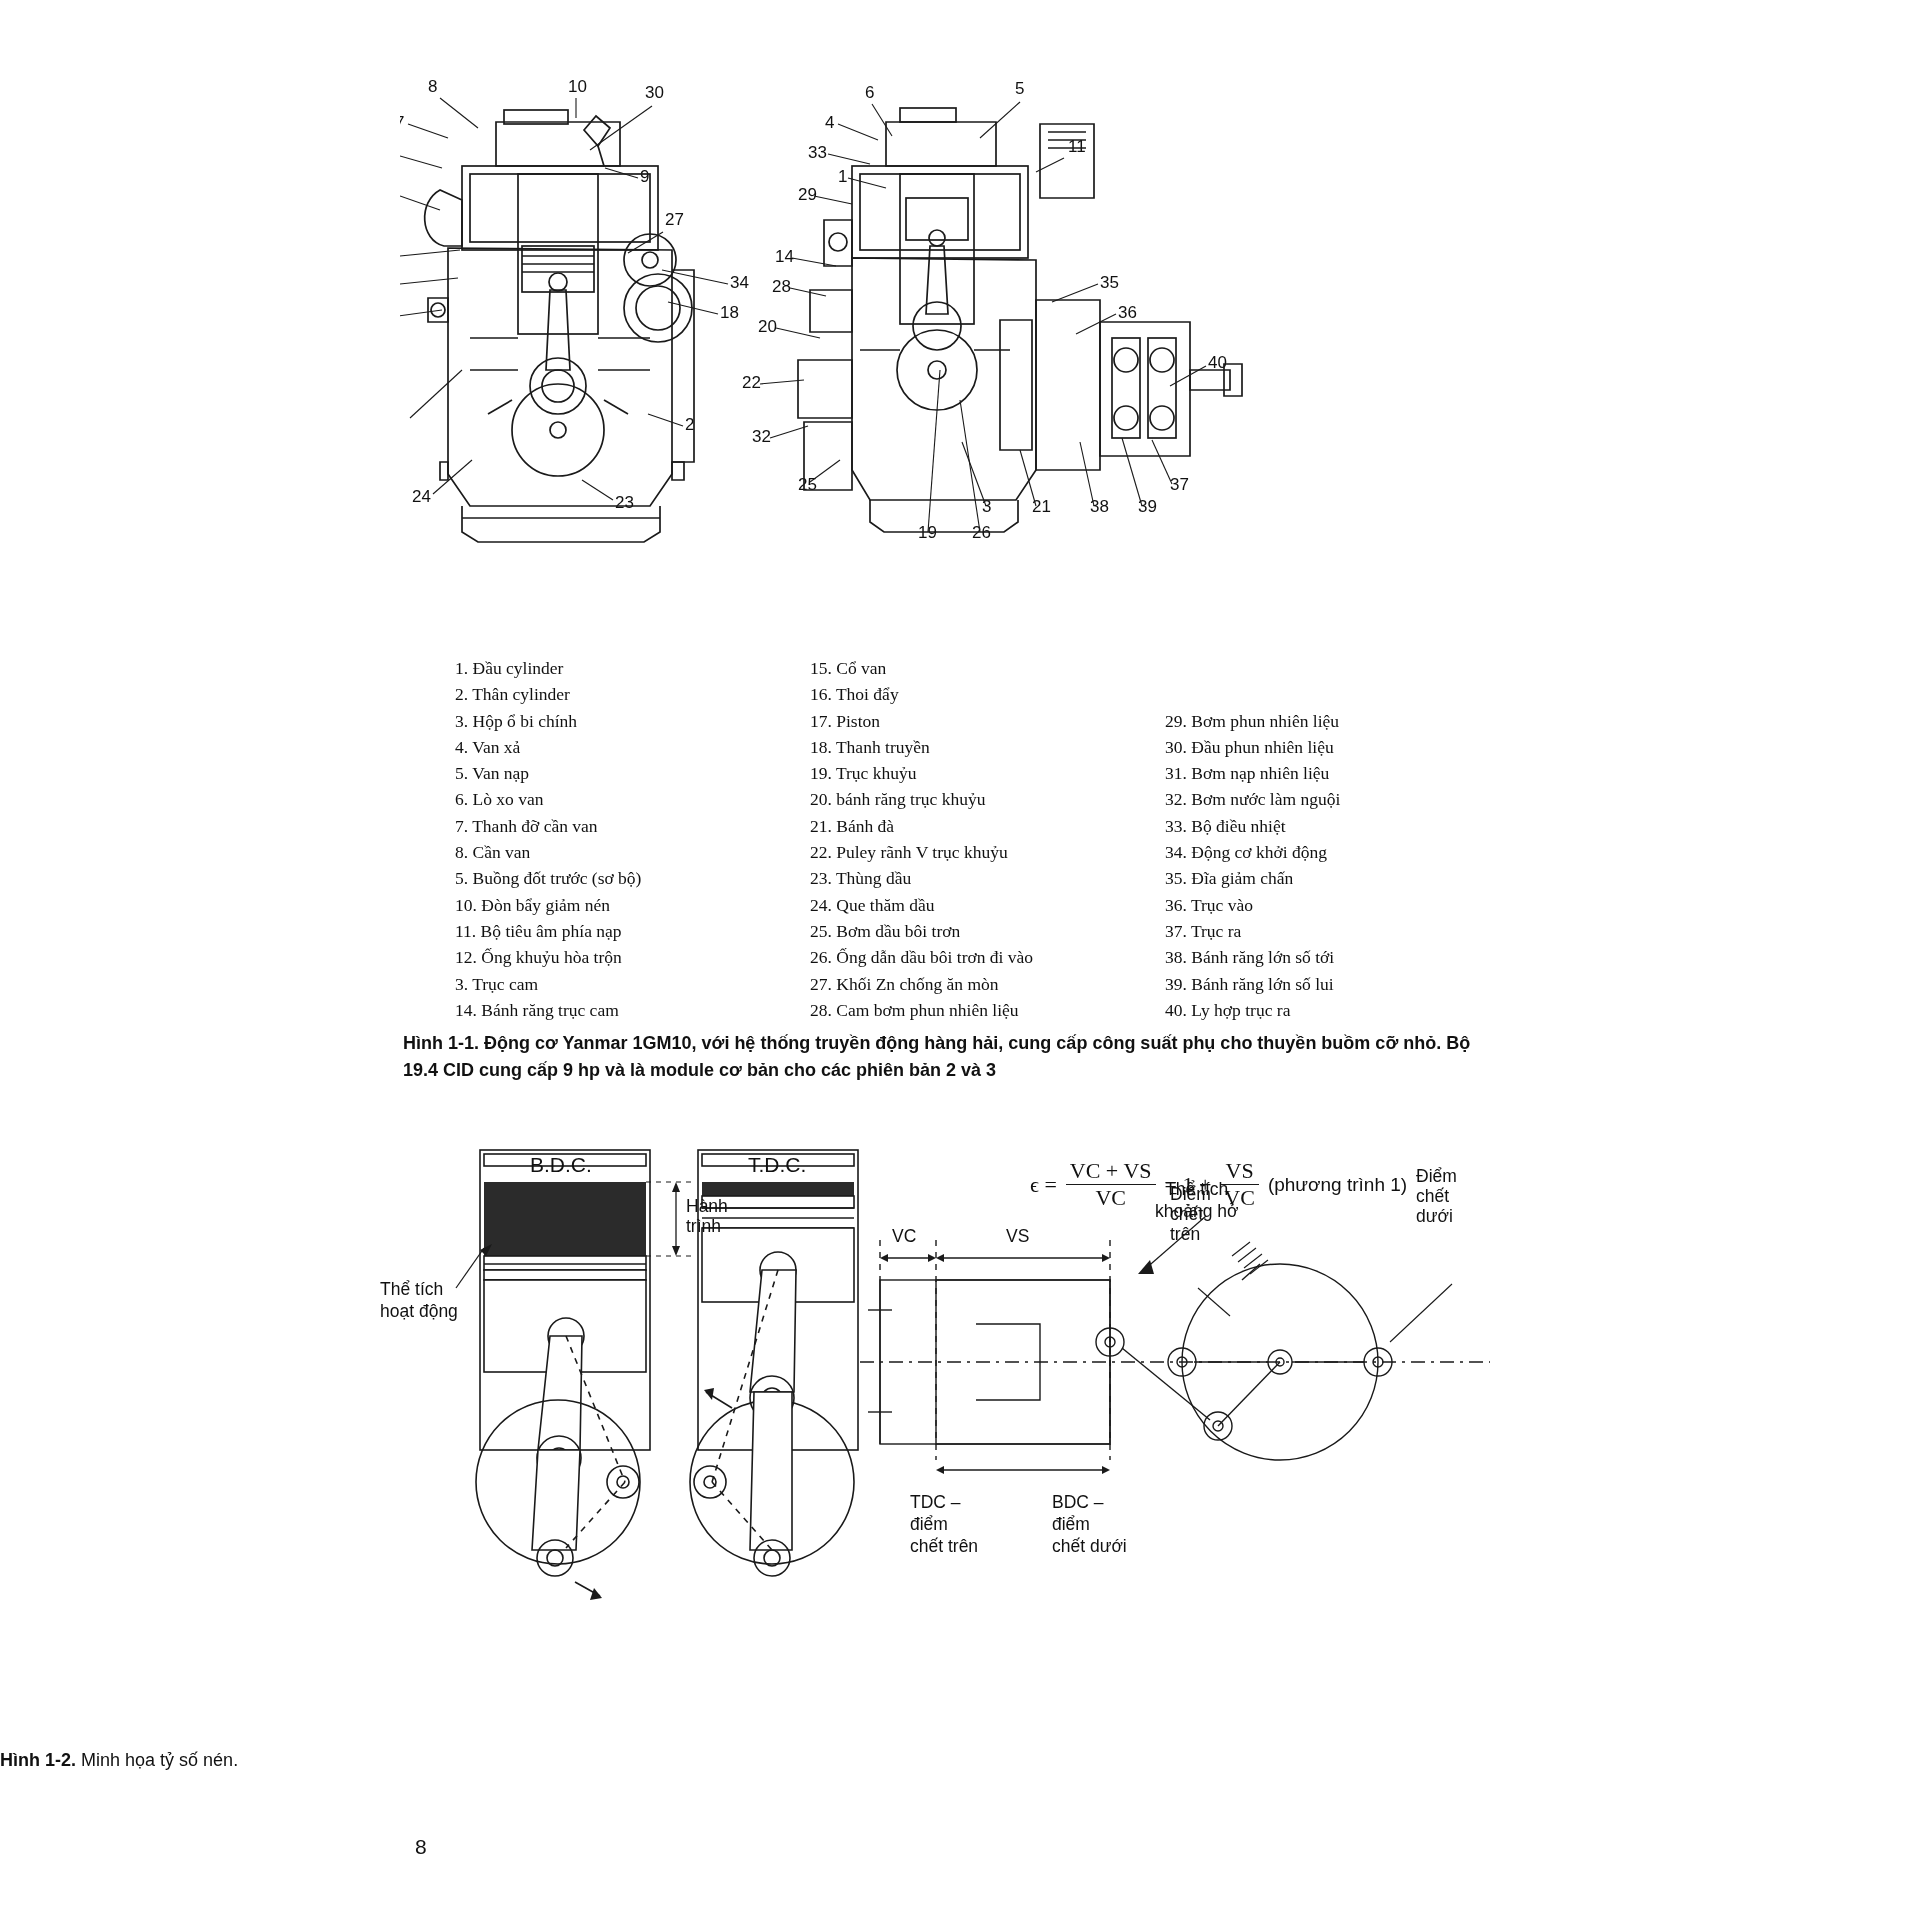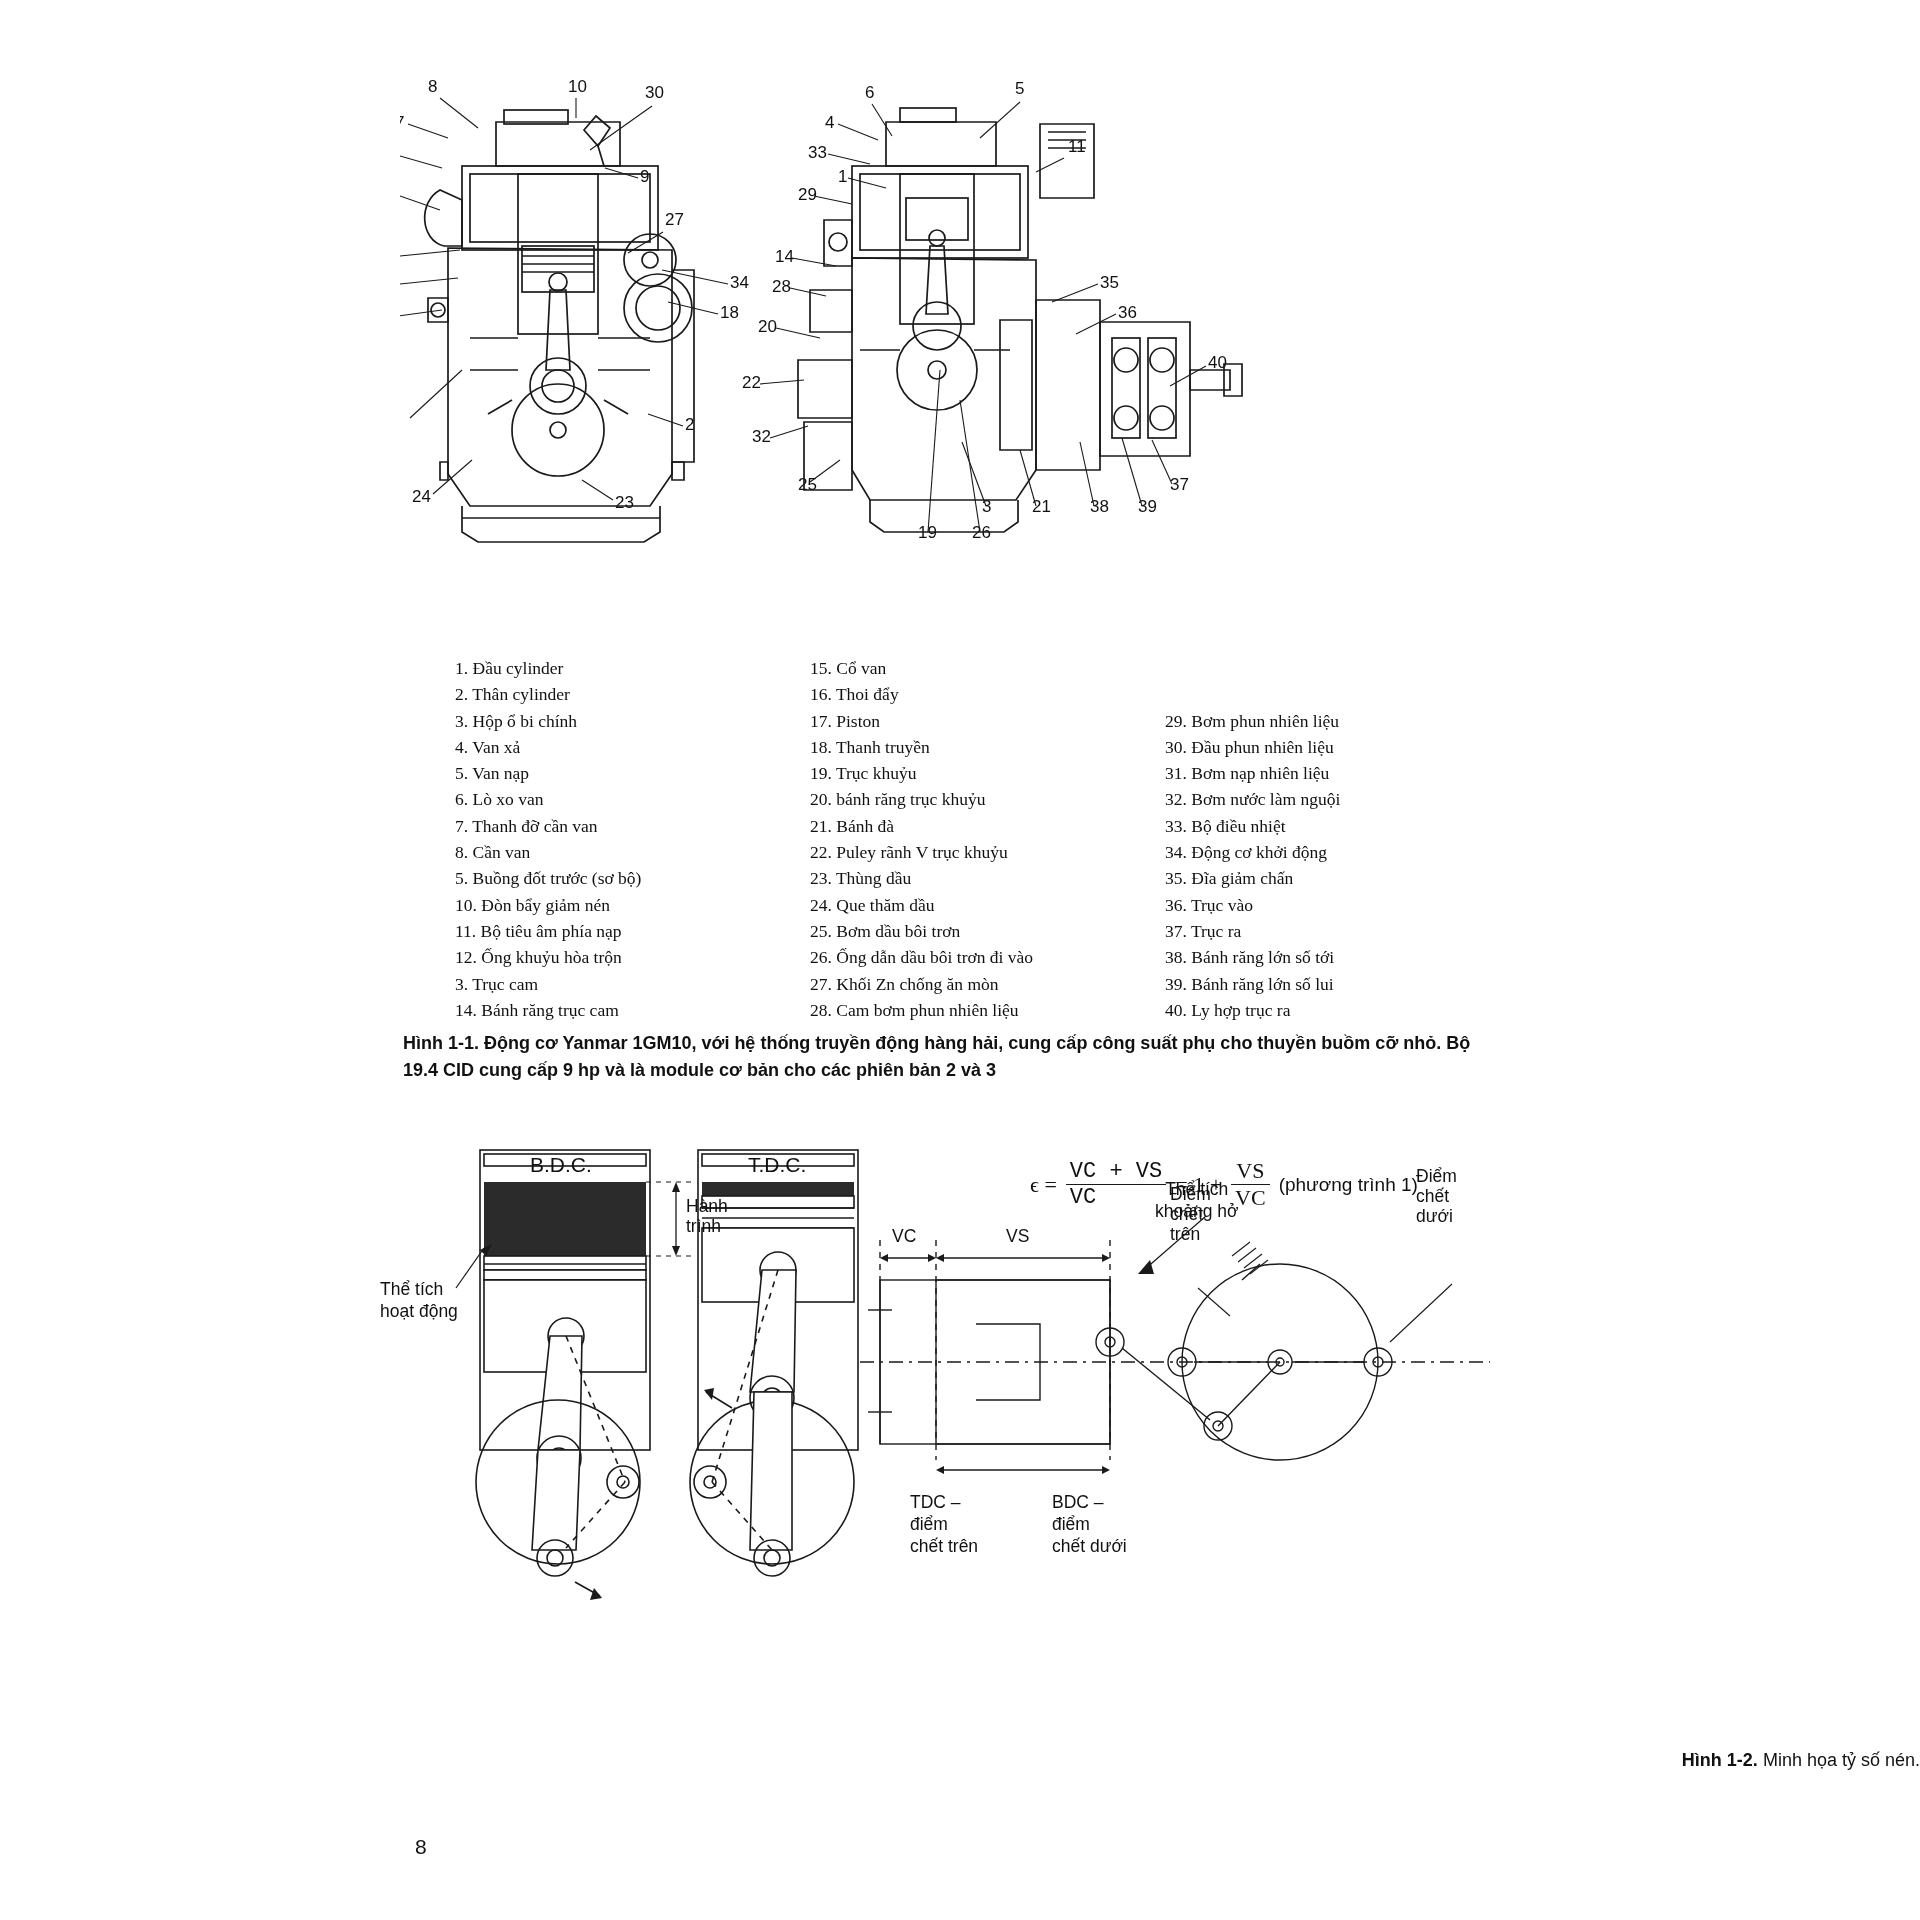--- a/index.html
+++ b/index.html
@@ -70,21 +70,21 @@
     width: 1140px;
     height: 620px;
   }
   .fig2 svg { display: block; }
 
   .cap2 {
     position: absolute;
     left: 0px;
     top: 1750px;
     width: 1920px;
-    text-align: right;
+    text-align: left;
     font-size: 18px;
   }
   .cap2 b { font-weight: bold; }
 
   .pageno {
     position: absolute;
     left: 415px;
     top: 1835px;
     font-size: 21px;
   }
@@ -548,21 +548,21 @@
     <div>Thể tích</div>
     <div>khoảng hở</div>
   </div>
   <svg style="position:absolute; left:1120px; top:1210px; width:90px; height:80px;" stroke="#1a1a1a" stroke-width="1.2" fill="none">
     <line x1="86" y1="6" x2="24" y2="60"></line>
     <path d="M30 50 L18 64 L34 64 Z" fill="#1a1a1a" stroke="none"></path>
   </svg>
 
   <div style="position:absolute; left:1030px; top:1158px; font-size:22px; font-family:'Liberation Serif', serif; display:flex; align-items:center; gap:9px;">
     <span>ϵ =</span>
-    <span style="display:inline-block; text-align:left;font-family:Liberation Mono, monospace;">
+    <span style="display:inline-block; text-align:center;">
       <span style="display:block; border-bottom:1.6px solid #1a1a1a; padding:0 4px;">VC + VS</span>
       <span style="display:block; padding:0 4px;">VC</span>
     </span>
     <span>= 1 +</span>
     <span style="display:inline-block; text-align:center;">
       <span style="display:block; border-bottom:1.6px solid #1a1a1a; padding:0 4px;">VS</span>
       <span style="display:block; padding:0 4px;">VC</span>
     </span>
     <span style="font-size:19px; font-family:'Liberation Sans', sans-serif;text-align:center;">(phương trình 1)</span>
   </div>

